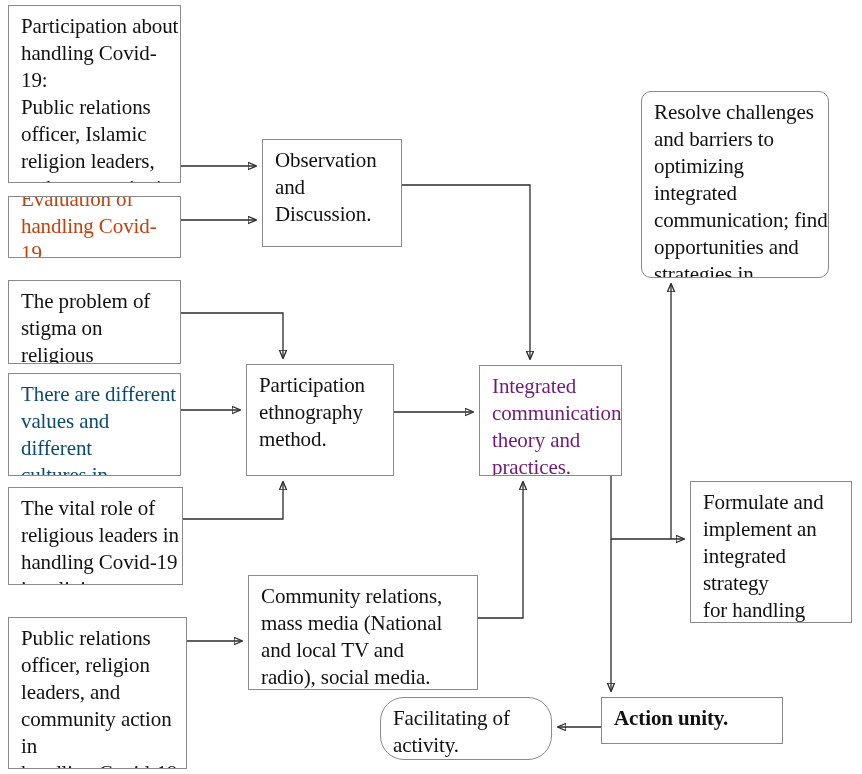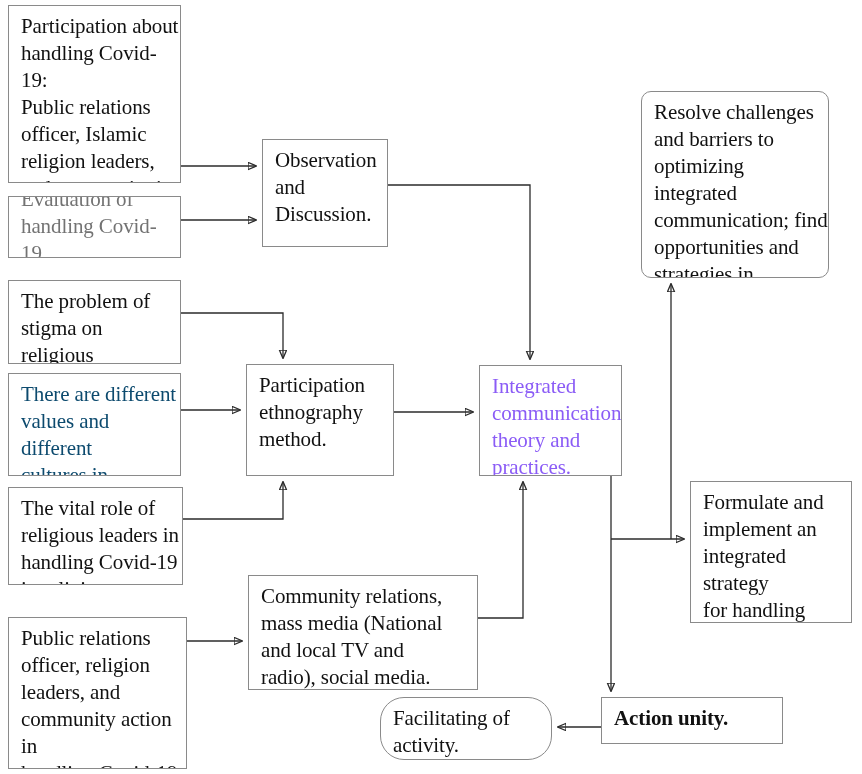--- a/index.html
+++ b/index.html
@@ -88,21 +88,21 @@
       <div class="node" style="left: 8px; top: 5px; width: 173px; height: 178px; border-color: rgb(138, 138, 138);">
         <div class="node-text" style="color: rgb(17, 17, 17);">Participation about
 handling Covid-19:
 Public relations
 officer, Islamic
 religion leaders,
 and community in
 Bogor.</div>
       </div>
       <div class="node" style="left: 8px; top: 196px; width: 173px; height: 62px; border-color: rgb(138, 138, 138);">
-        <div class="node-text mid" style="color: #737373;">Evaluation of
+        <div class="node-text mid" style="color: #c2410c;">Evaluation of
 handling Covid-19.</div>
       </div>
       <div class="node" style="left: 8px; top: 280px; width: 173px; height: 84px; border-color: rgb(138, 138, 138); padding-left: 20px;">
         <div class="node-text" style="color: rgb(17, 17, 17);">The problem of
 stigma on religious
 leaders in Bogor.</div>
       </div>
       <div class="node" style="left: 8px; top: 373px; width: 173px; height: 103px; border-color: rgb(138, 138, 138);">
         <div class="node-text" style="color: #0c4a6e;">There are different
 values and different
@@ -116,38 +116,38 @@
 in religious
 approach.</div>
       </div>
       <div class="node" style="left: 8px; top: 617px; width: 179px; height: 152px; border-color: rgb(138, 138, 138);">
         <div class="node-text" style="color: rgb(17, 17, 17);">Public relations
 officer, religion
 leaders, and
 community action in
 handling Covid-19.</div>
       </div>
-      <div class="node" style="left: 262px; top: 139px; width: 126px; height: 108px; border-color: rgb(138, 138, 138);">
+      <div class="node" style="left: 262px; top: 139px; width: 140px; height: 108px; border-color: rgb(138, 138, 138);">
         <div class="node-text" style="color: rgb(17, 17, 17);">Observation
 and
 Discussion.</div>
       </div>
       <div class="node" style="left: 246px; top: 364px; width: 148px; height: 112px; border-color: rgb(138, 138, 138);">
         <div class="node-text" style="color: rgb(17, 17, 17);">Participation
 ethnography
 method.</div>
       </div>
       <div class="node" style="left: 248px; top: 575px; width: 230px; height: 115px; border-color: rgb(138, 138, 138);">
         <div class="node-text" style="color: rgb(17, 17, 17);">Community relations,
 mass media (National
 and local TV and
 radio), social media.</div>
       </div>
       <div class="node" style="left: 479px; top: 365px; width: 143px; height: 111px; border-color: rgb(138, 138, 138);">
-        <div class="node-text" style="color: #8b5cf6;">Integrated
+        <div class="node-text" style="color: #701a75;">Integrated
 communication
 theory and
 practices.</div>
       </div>
       <div class="node" style="left: 380px; top: 697px; width: 172px; height: 63px; border-color: rgb(138, 138, 138); border-radius: 24px;">
         <div class="node-text" style="color: rgb(17, 17, 17);">Facilitating of
 activity.</div>
       </div>
       <div class="node" style="left: 641px; top: 91px; width: 188px; height: 187px; border-color: rgb(138, 138, 138); border-radius: 10px;">
         <div class="node-text" style="color: rgb(17, 17, 17);">Resolve challenges

